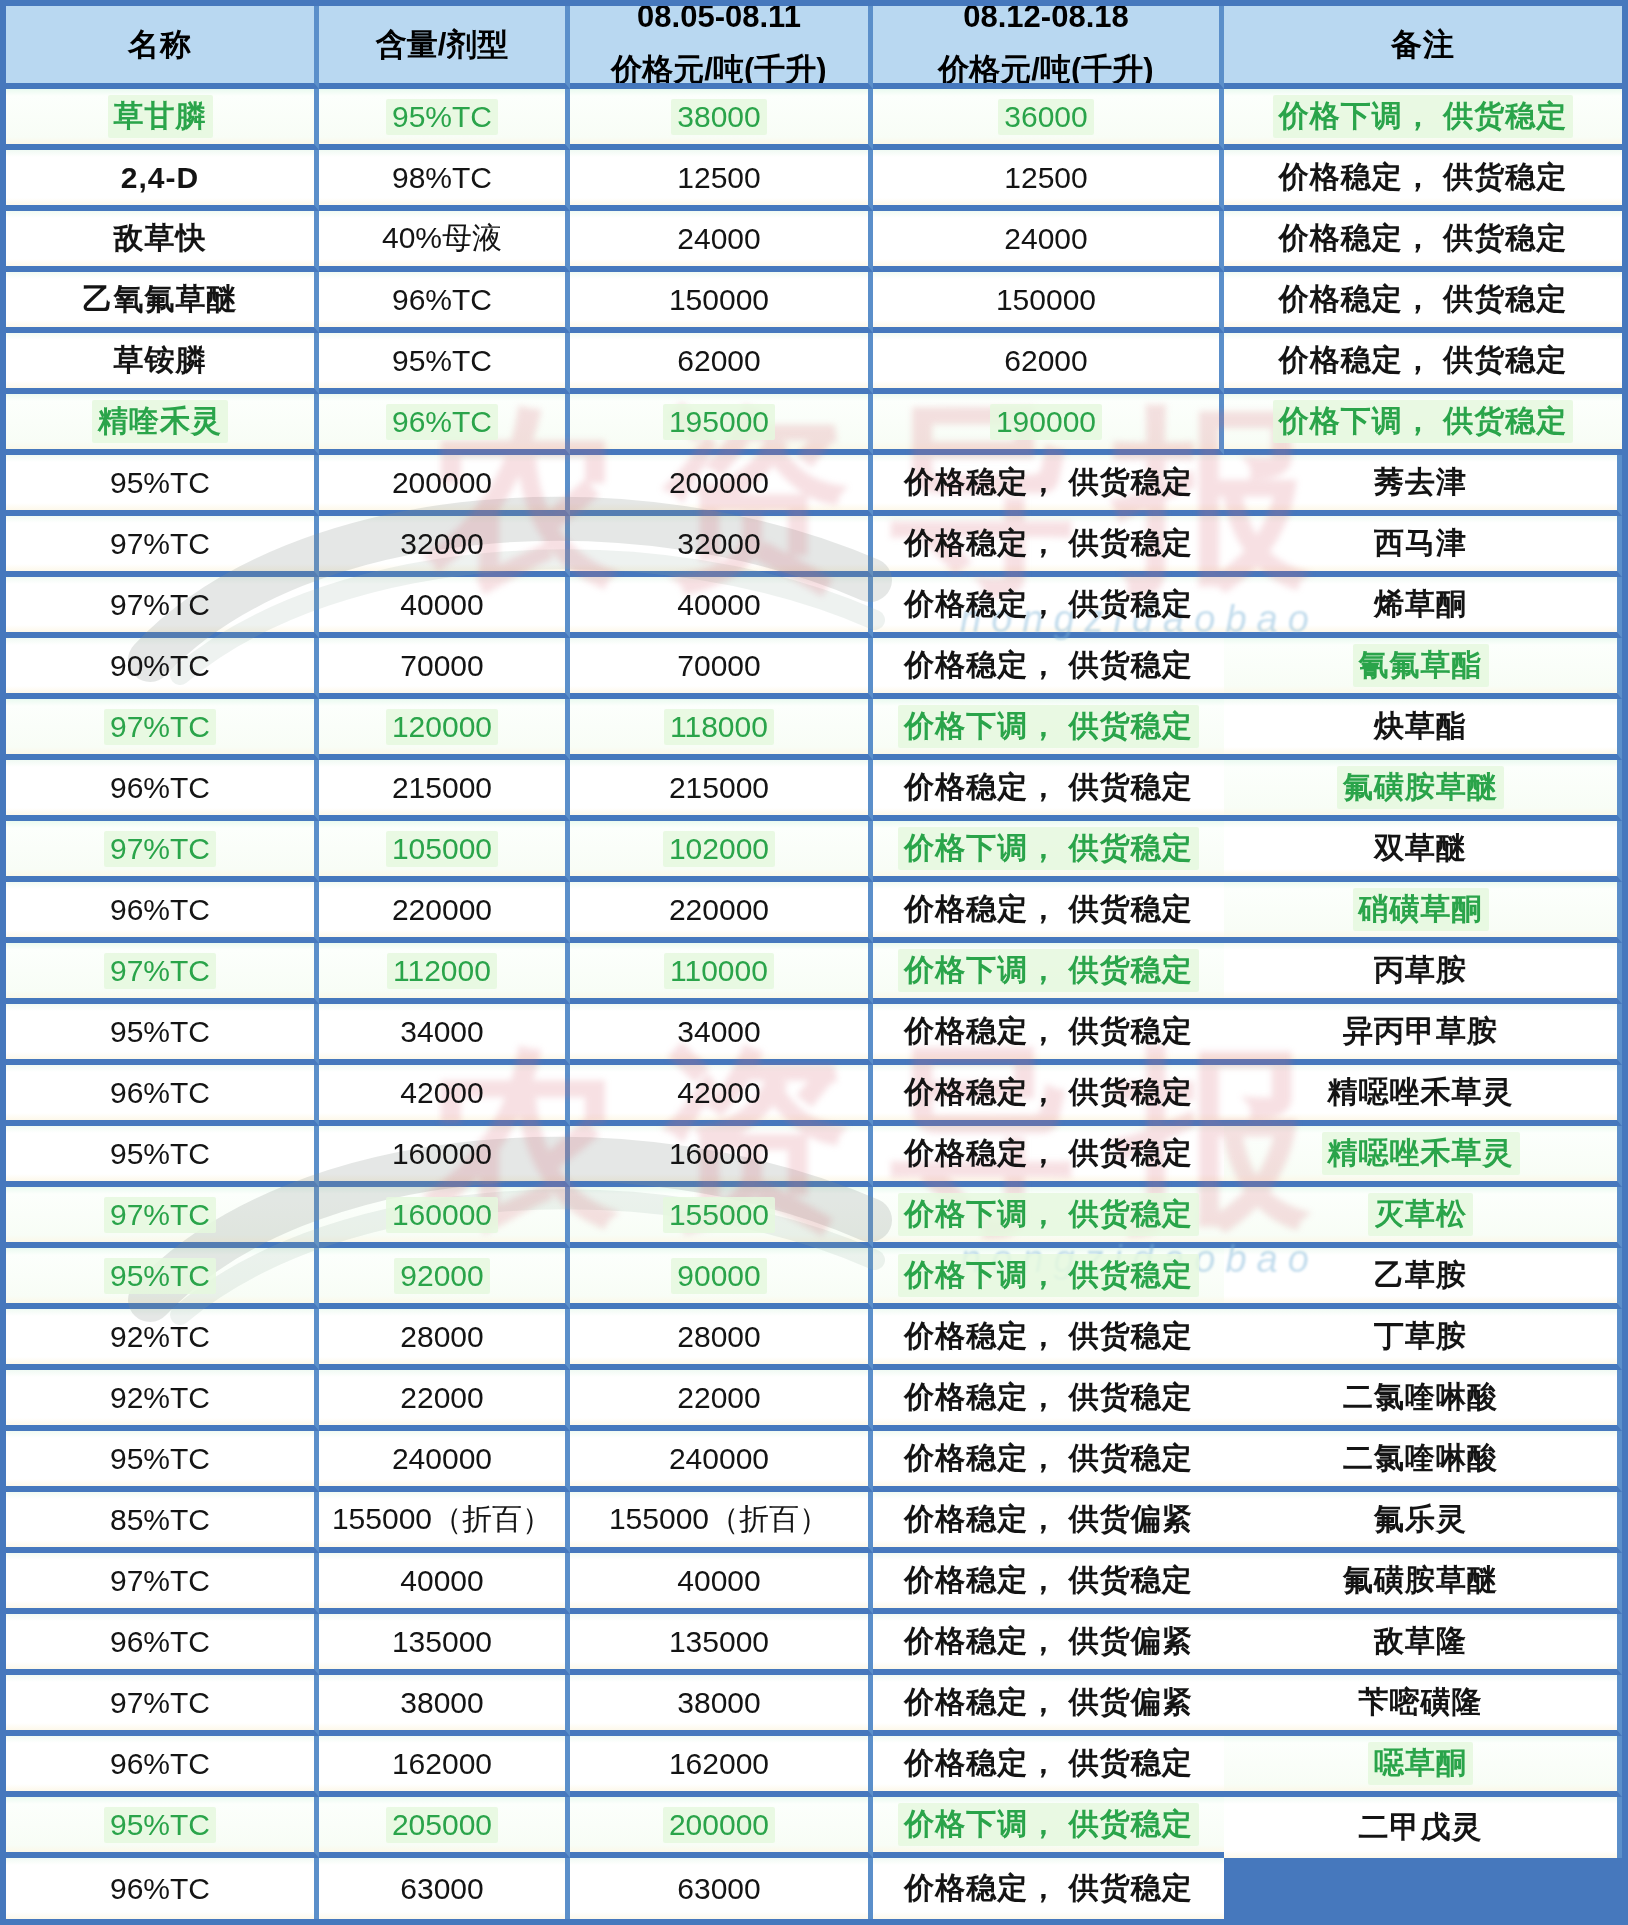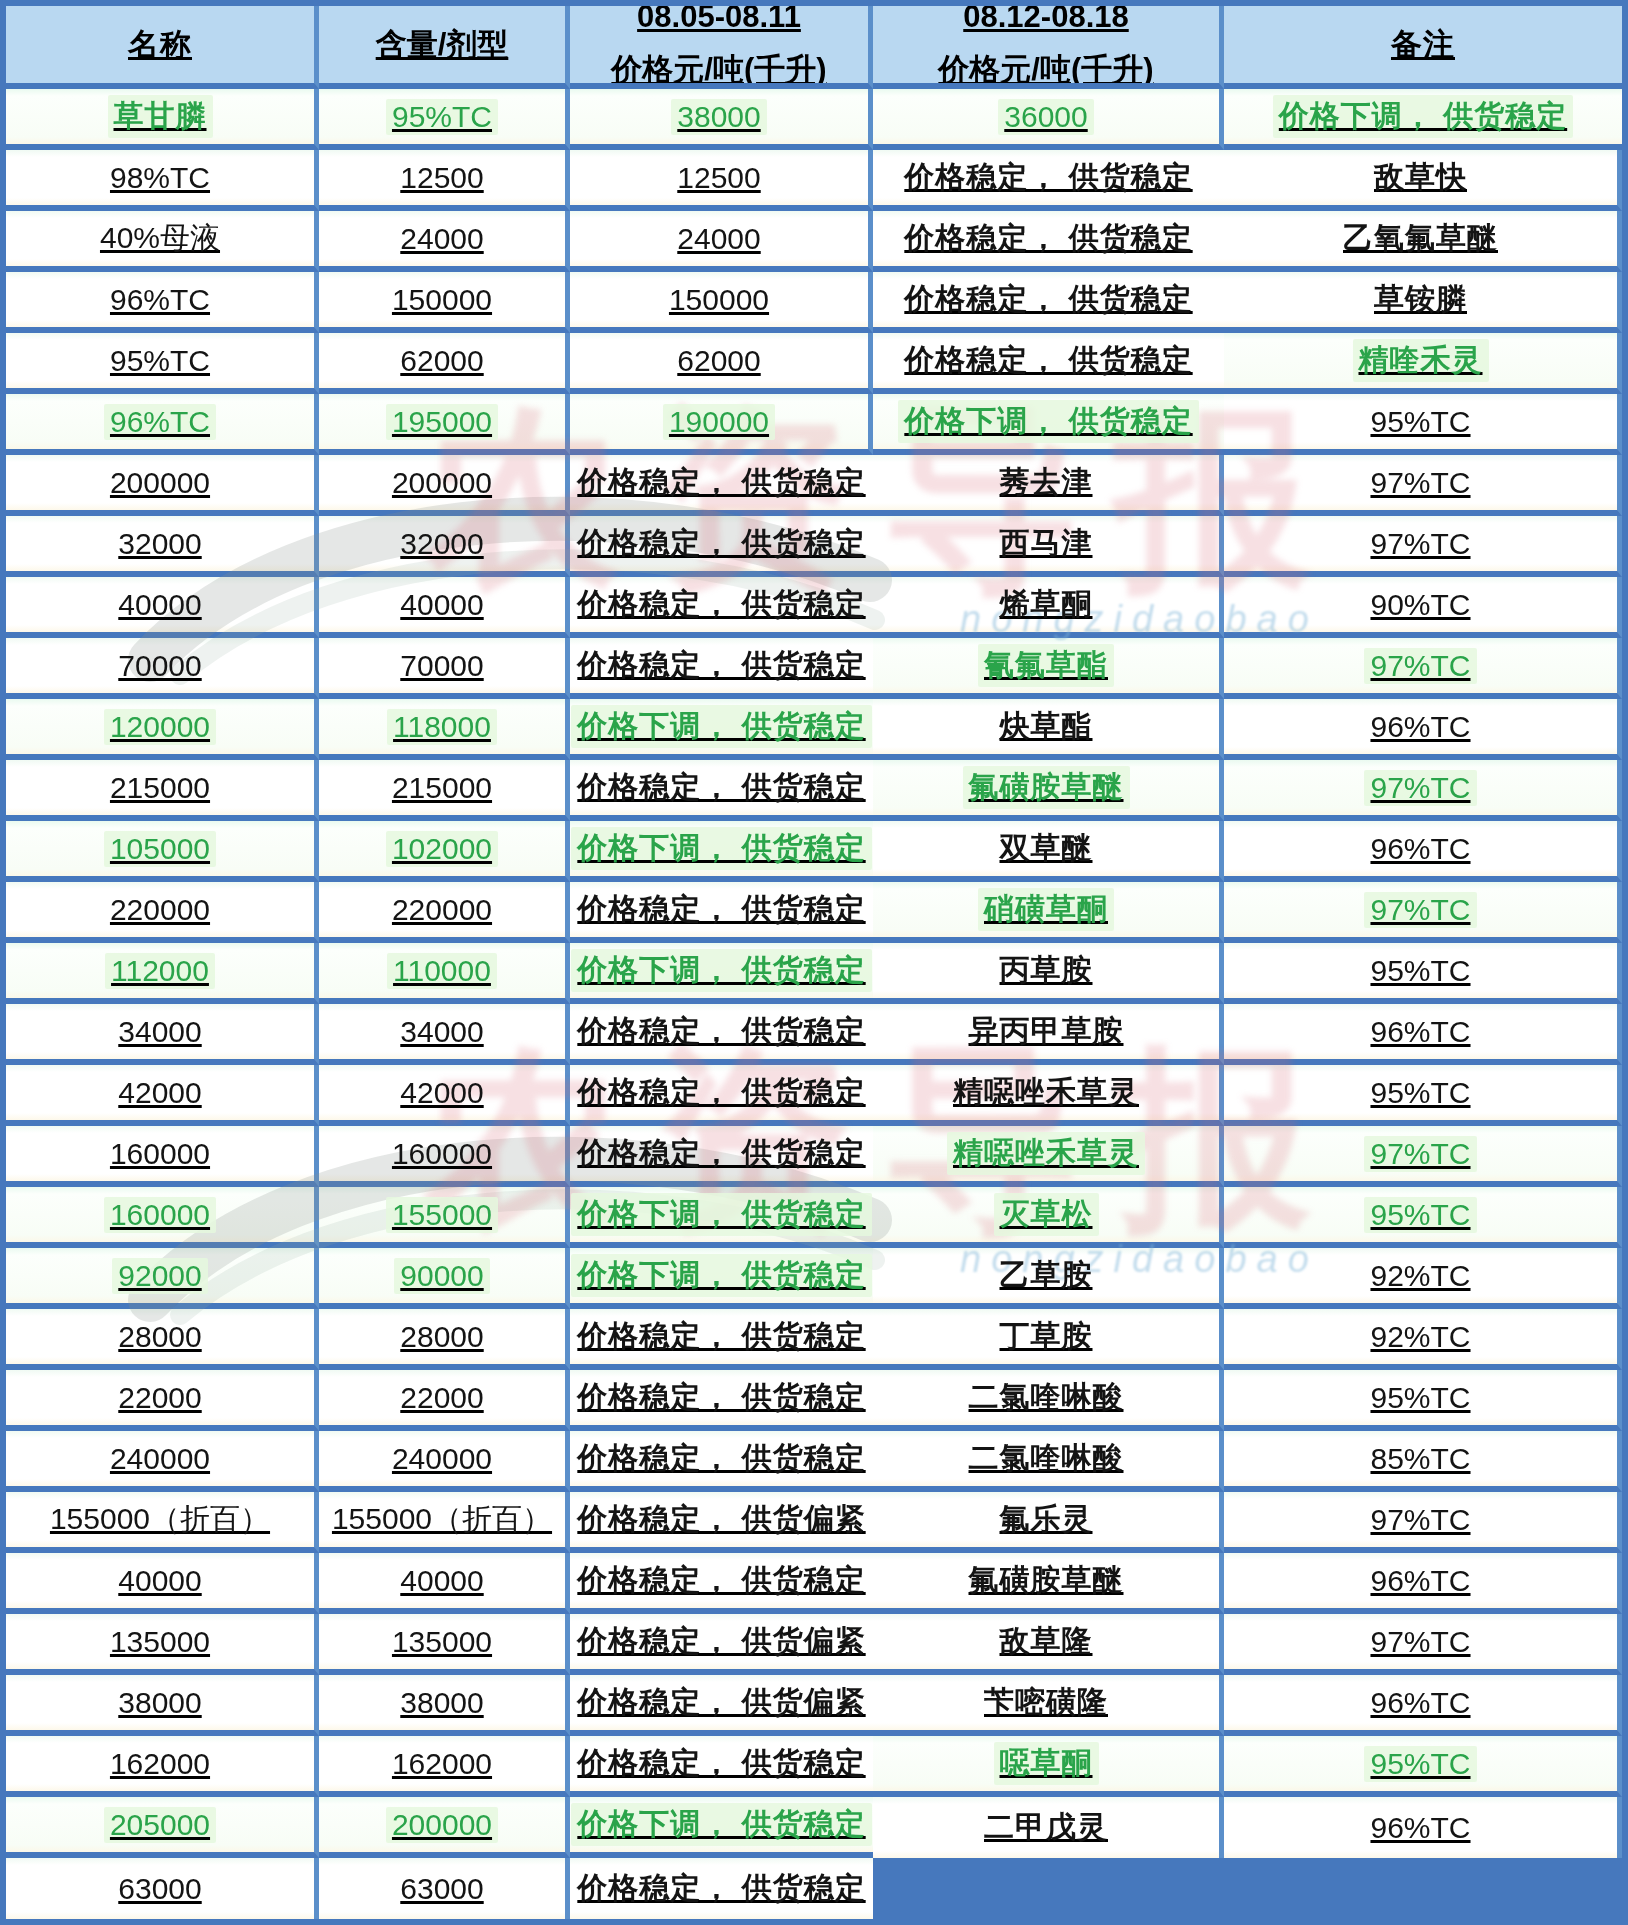--- a/index.html
+++ b/index.html
@@ -13,21 +13,20 @@
   }
   #grid{
     position:relative;
     box-sizing:border-box;
     width:1628px;height:1925px;
     border:6px solid #4678bd;
     display:grid;
     grid-template-columns:313px 251px 303px 351px 398px;
     grid-template-rows:83px repeat(30,61px);
     background:#4678bd;
-    text-decoration:underline;
   }
   .c{
     box-sizing:border-box;
     border-right:5px solid #5b8fca;
     border-bottom:6px solid #4678bd;
     display:flex;flex-direction:column;
     align-items:center;justify-content:center;
     background:linear-gradient(180deg,#f0faf3 0px,#ffffff 7px,#ffffff calc(100% - 7px),#fdf8ea 100%);
     font-size:30px;color:#141414;
     overflow:hidden;white-space:nowrap;
@@ -104,20 +103,23 @@
       </div>
       <div class="c price1 row-down">
         <span class="t">38000</span>
       </div>
       <div class="c price2 row-down">
         <span class="t">36000</span>
       </div>
       <div class="c remark collast row-down">
         <span class="t">价格下调， 供货稳定</span>
       </div>
+      <div class="c name">
+        <span class="t">2,4-D</span>
+      </div>
       <div class="c spec">
         <span class="t">98%TC</span>
       </div>
       <div class="c price1">
         <span class="t">12500</span>
       </div>
       <div class="c price2">
         <span class="t">12500</span>
       </div>
       <div class="c remark collast">

